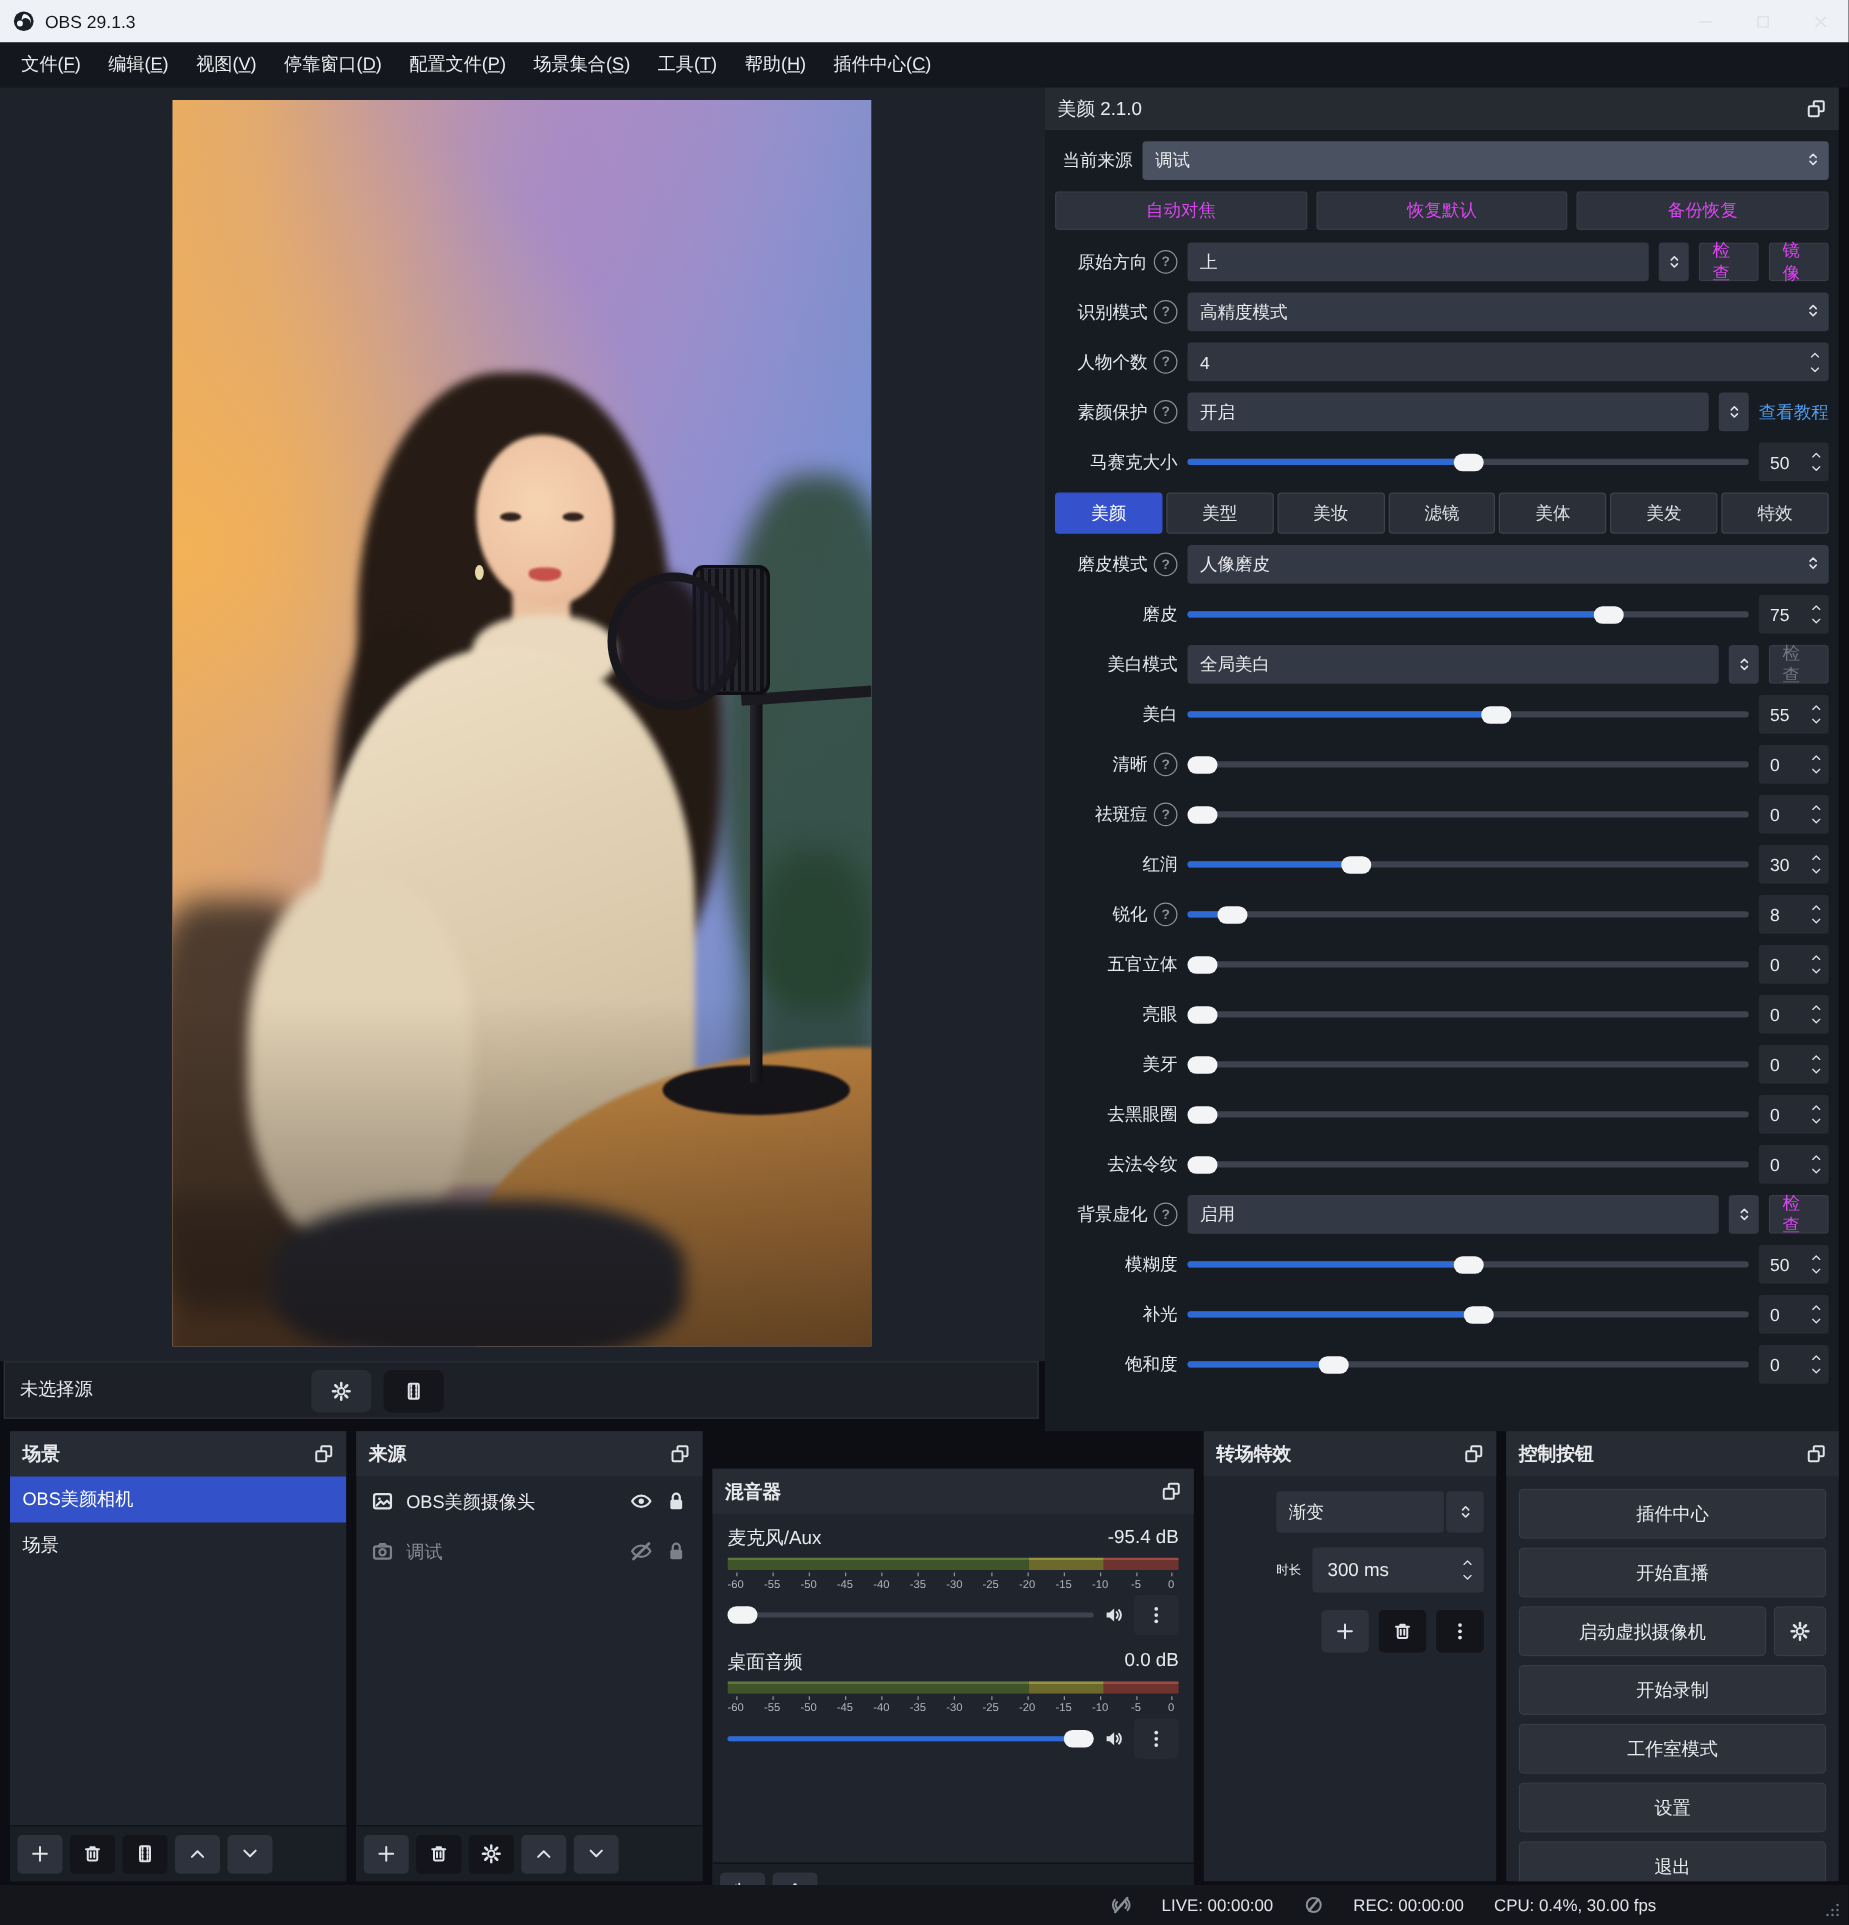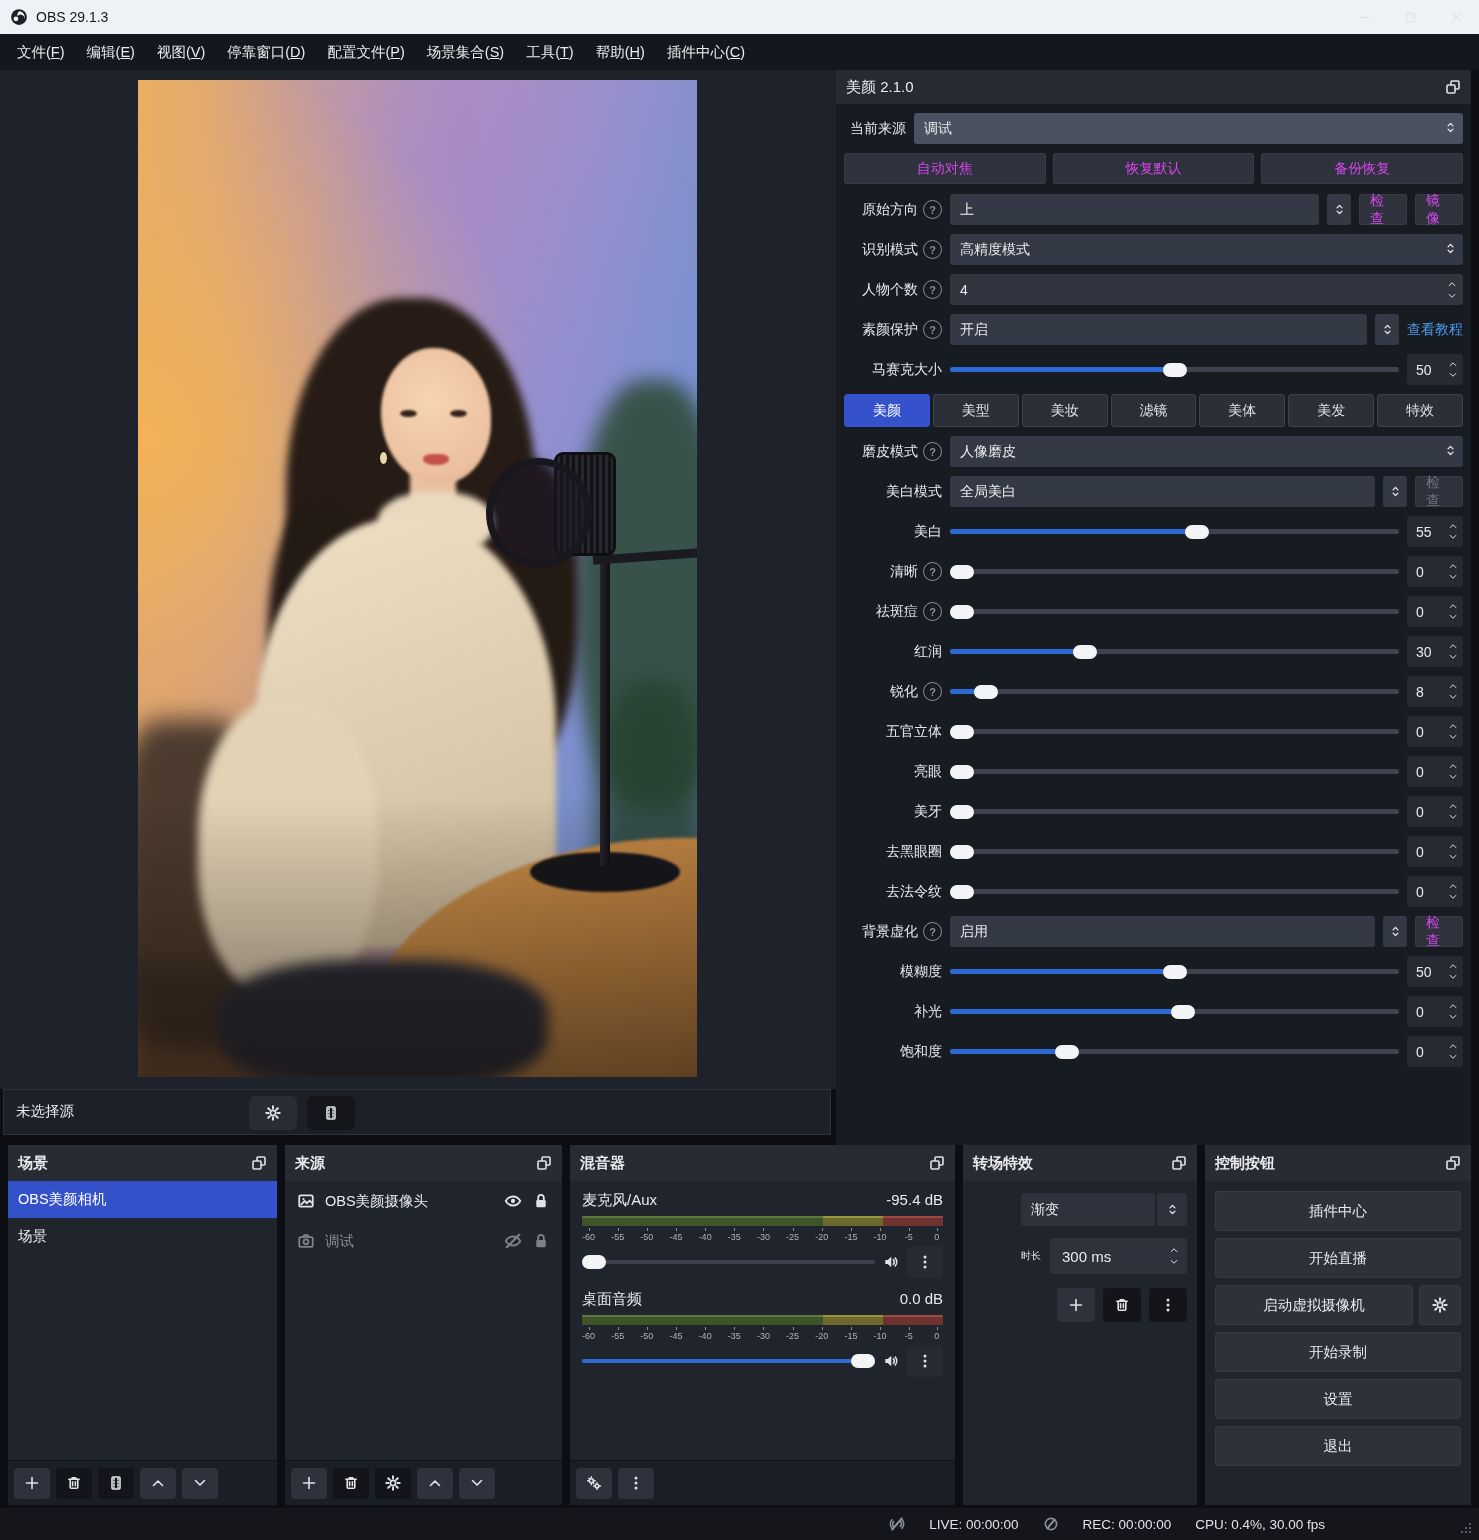--- a/index.html
+++ b/index.html
@@ -99,21 +99,21 @@
   
   .panel{top:1145px;height:360px;background:#20242c;display:flex;flex-direction:column;box-sizing:border-box;}
   .phead{height:36px;background:#272b33;display:flex;align-items:center;padding:0 10px;font-size:15px;font-weight:bold;flex:none;}
   .phead .ic{margin-left:auto;}
   .pbody{flex:1;overflow:hidden;position:relative;}
   .ptools{height:44px;background:#1a1e25;border-top:1px solid #0f1217;display:flex;align-items:center;gap:6px;padding:0 6px;flex:none;}
   .tool-btn{width:36px;height:31px;background:#2d323c;border-radius:4px;display:flex;align-items:center;justify-content:center;}
   .tool-btn.dark{background:#13151b;}
   #scenes{left:8px;width:269px;}
   #sources{left:285px;width:277px;}
-  #mixer{left:570px;width:385px;}
+  #mixer{left:570px;width:385px;margin-top:30px;}
   #transitions{left:963px;width:234px;}
   #controls{left:1205px;width:266px;}
   .scene-item{height:37px;display:flex;align-items:center;padding:0 10px;font-size:14.5px;}
   .scene-item.selected{background:#3351c8;color:#fff;}
   .source-item{height:40px;display:flex;align-items:center;gap:10px;padding:0 12px;font-size:14.5px;}
   .source-item .ic svg{width:18px;height:18px;}
   .source-item .sp{flex:1;}
   .source-item.dim{color:#878d96;}
   .source-item.dim .ic{color:#7c828b;}
 
@@ -383,20 +383,46 @@
           <span class="spin-inner"><span class="ic sm">
               <svg viewBox="0 0 16 16" fill="none" stroke="currentColor" stroke-width="1.6" stroke-linecap="round" stroke-linejoin="round">
                 <path d="M5 6L8 3l3 3"></path>
                 <path d="M5 10l3 3 3-3"></path>
               </svg>
             </span></span>
         </div>
       </div>
       <div class="brow">
         <div class="blabel">
+          <span>磨皮</span>
+        </div>
+        <div class="slider">
+          <div class="track">
+            <div class="fill" style="width: 75%;"></div>
+            <div class="handle" style="left: clamp(12px, 75%, 100% - 12px);"></div>
+          </div>
+        </div>
+        <div class="valbox">
+          <span class="val">75</span>
+          <span class="spins">
+            <span class="ic xs">
+              <svg viewBox="0 0 16 16" fill="none" stroke="currentColor" stroke-width="1.6" stroke-linecap="round" stroke-linejoin="round">
+                <path d="M3.5 10.5L8 6l4.5 4.5"></path>
+              </svg>
+            </span>
+            <span class="ic xs">
+              <svg viewBox="0 0 16 16" fill="none" stroke="currentColor" stroke-width="1.6" stroke-linecap="round" stroke-linejoin="round">
+                <path d="M3.5 5.5L8 10l4.5-4.5"></path>
+              </svg>
+            </span>
+          </span>
+        </div>
+      </div>
+      <div class="brow">
+        <div class="blabel">
           <span>美白模式</span>
         </div>
         <div class="combo">
           <span>全局美白</span>
         </div>
         <div class="spinbtn">
           <span class="ic sm">
             <svg viewBox="0 0 16 16" fill="none" stroke="currentColor" stroke-width="1.6" stroke-linecap="round" stroke-linejoin="round">
               <path d="M5 6L8 3l3 3"></path>
               <path d="M5 10l3 3 3-3"></path>
@@ -1175,20 +1201,23 @@
               <circle cx="8" cy="8" r="2.6"></circle>
               <path d="M8 1.3v2.2M8 12.5v2.2M1.3 8h2.2M12.5 8h2.2M3.2 3.2l1.6 1.6M11.2 11.2l1.6 1.6M12.8 3.2l-1.6 1.6M4.8 11.2l-1.6 1.6" stroke-width="2"></path>
             </svg>
           </span>
         </div>
       </div>
       <div class="ctl-row">
         <div class="ctl-btn">开始录制</div>
       </div>
       <div class="ctl-row">
+        <div class="ctl-btn">工作室模式</div>
+      </div>
+      <div class="ctl-row">
         <div class="ctl-btn">设置</div>
       </div>
       <div class="ctl-row">
         <div class="ctl-btn">退出</div>
       </div>
     </div>
 </div>
 
 <div id="statusbar" class="abs">
   <div id="status-cluster">

